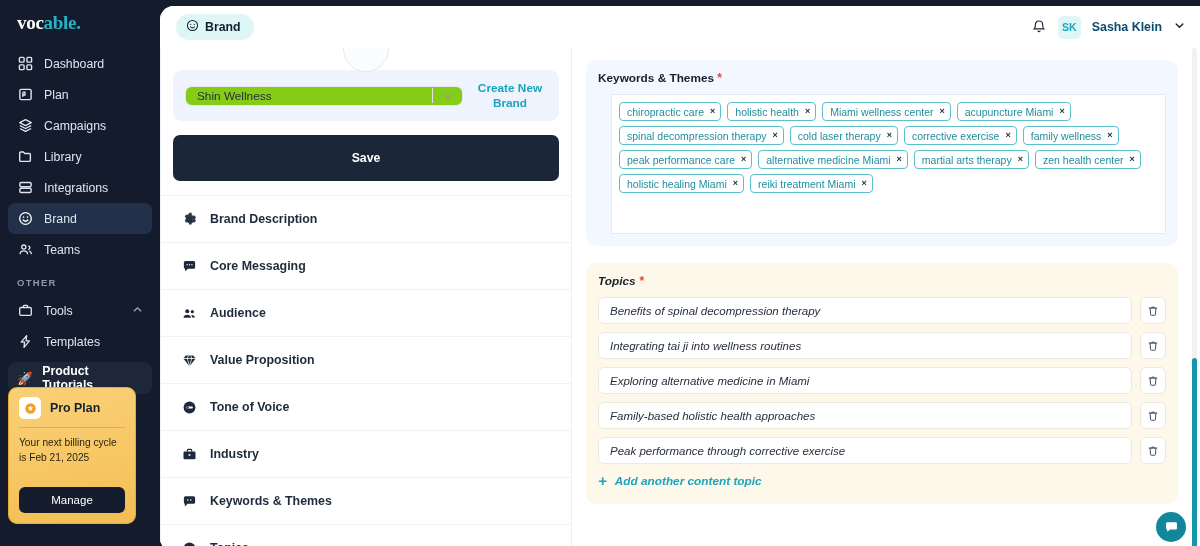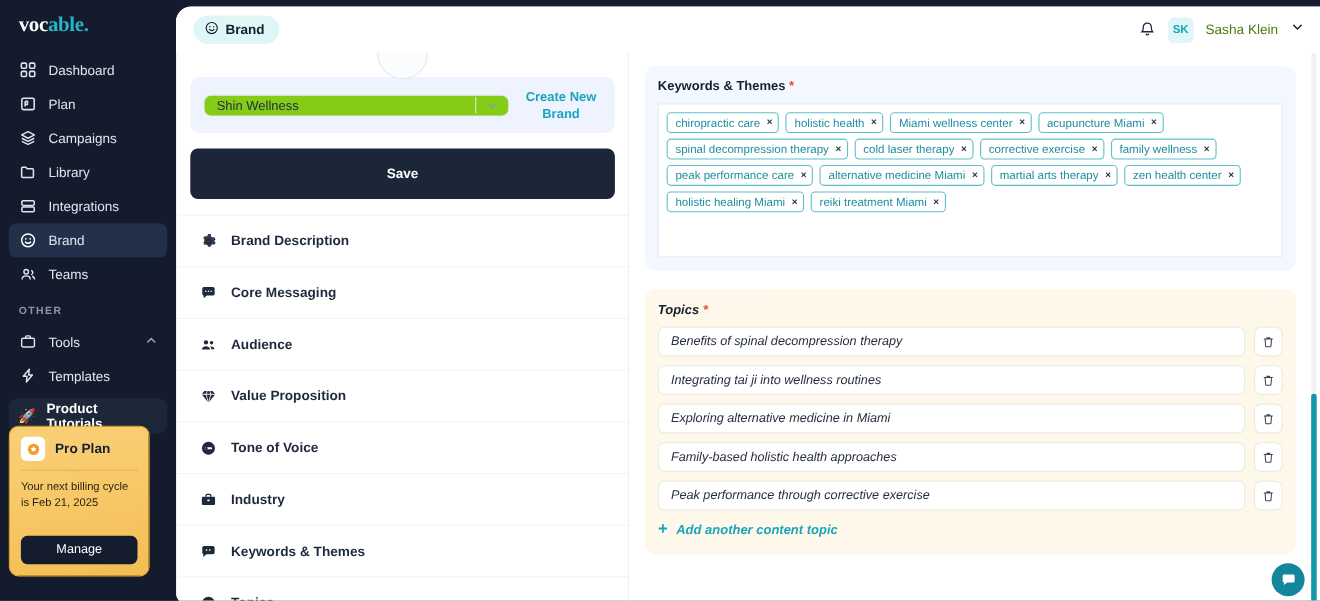--- a/index.html
+++ b/index.html
@@ -107,21 +107,21 @@
     border-radius: 20px; padding: 5px 13px 5px 10px;
     font-size: 12.3px; font-weight: bold;
   }
   .top-right { margin-left: auto; display: flex; align-items: center; gap: 11px; }
   .bell { cursor: pointer; display: flex; }
   .avatar {
     width: 23px; height: 23px; border-radius: 5px; background: #dff6f6;
     color: #19a6b8; font-size: 10.5px; font-weight: bold;
     display: flex; align-items: center; justify-content: center;
   }
-  .uname { font-size: 12.4px; font-weight: normal; color: #4d7c0f; }
+  .uname { font-size: 12.4px; font-weight: bold; color: #0c4a6e; }
 
   .body-row { flex: 1; display: flex; min-height: 0; }
 
   
   .midcol {
     width: 412px; flex: 0 0 412px;
     border-left: 1px solid #eceff4;
     border-right: 1px solid #eceff4;
     position: relative; overflow: hidden;
     background: #fff;
@@ -171,21 +171,21 @@
     padding: 12px 22px 0 14px;
   }
   .panel { border-radius: 10px; padding: 11px 12px 12px 12px; }
   .panel-title { font-size: 11.8px; font-weight: bold; color: #16202f; margin-bottom: 9px; }
   .req { color: #f0423c; font-size: 12px; }
   .panel-kw { background: #f3f7ff; }
   .kw-box {
     background: #fff; border: 1px solid #e5eaf2; border-radius: 0;
     padding: 7px 7px 4px 7px;
     min-height: 140px;
-    display: flex; flex-wrap: wrap; align-content: flex-start; gap: 5px 6px;
+    display: flex; flex-wrap: wrap; align-content: flex-start; gap: 5px 6px; margin-left: 13px;
   }
   .tag {
     display: inline-flex; align-items: center; gap: 6px;
     border: 1px solid #5cc0cb; border-radius: 4px; background: #fff;
     padding: 3px 5px 3px 7px; height: 19px;
     font-size: 10.5px; color: #1f8f9e; white-space: nowrap;
   }
   .tag .x { font-size: 9px; color: #14313c; cursor: pointer; font-weight: bold; line-height: 1; }
 
   .panel-topics { background: #fdf8e9; margin-top: 17px; padding-bottom: 16px; font-style: italic; }

